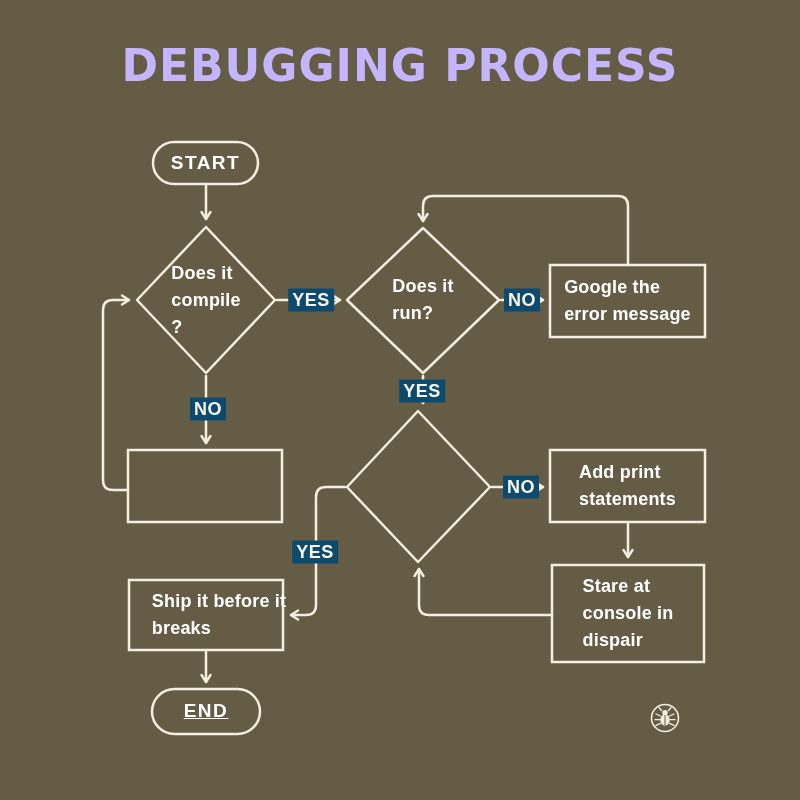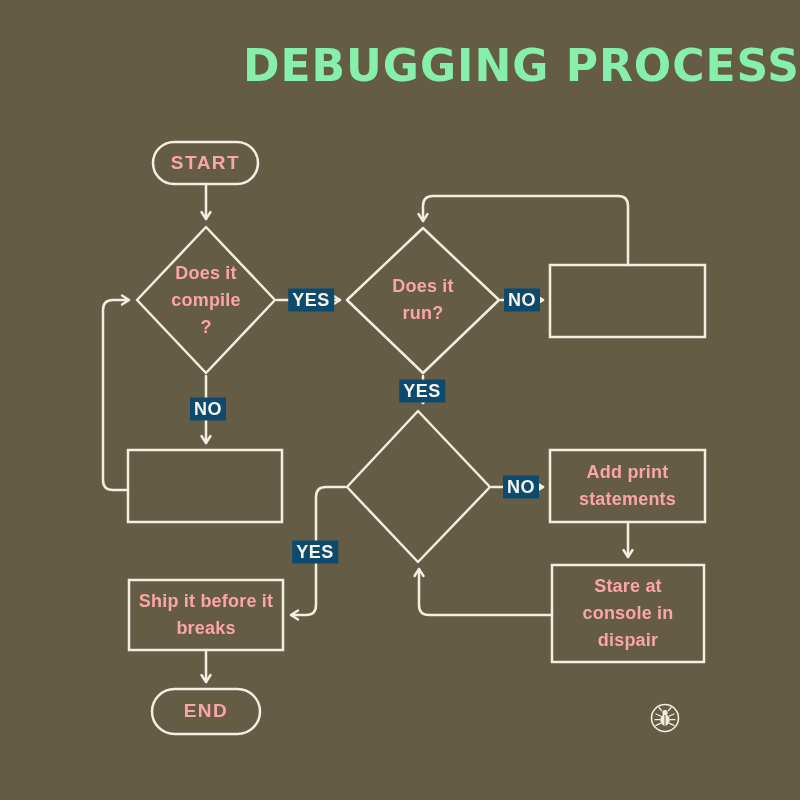--- a/index.html
+++ b/index.html
@@ -6,33 +6,32 @@
   .canvas{
     position:relative;
     width:800px;height:800px;
     background:#645c45;
     overflow:hidden;
     font-family:"Liberation Sans", sans-serif;
   }
   .title{
     position:absolute;
     left:0;top:40px;width:800px;
-    text-align:right;
+    text-align:center;
     font-family:"DejaVu Sans", sans-serif;
     font-weight:800;
     font-size:44px;
     letter-spacing:1px;
-    color:#86efac;
+    color:#c4b5fd;
   }
   svg.flow{position:absolute;left:0;top:0;}
   .node-label{
     position:absolute;
     display:flex;align-items:center;justify-content:center;
-    text-align:center;
-    color:#fca5a5;
+    color:#ffffff;
     font-weight:bold;
     font-size:18px;
     line-height:1.5;
     white-space:pre-line;
     letter-spacing:0.2px;
   }
   .terminator-label{
     font-size:19px;
     letter-spacing:1.5px;
   }
@@ -111,34 +110,36 @@
 
   <div class="node-label terminator-label" style="left:153px;top:142px;width:105px;height:42px;">START</div>
 
   <div class="node-label" style="left:136px;top:235px;width:140px;height:130px;">Does it
 compile
 ?</div>
 
   <div class="node-label" style="left:348px;top:256px;width:150px;height:88px;">Does it
 run?</div>
 
+  <div class="node-label" style="left:550px;top:265px;width:155px;height:72px;">Google the
+error message</div>
 
 
 
   <div class="node-label" style="left:550px;top:450px;width:155px;height:72px;">Add print
 statements</div>
 
   <div class="node-label" style="left:552px;top:565px;width:152px;height:97px;">Stare at
 console in
 dispair</div>
 
-  <div class="node-label" style="left:129px;top:580px;width:154px;height:70px;">Ship it before it
+  <div class="node-label" style="left:129px;top:580px;width:154px;height:70px;padding-left:13px;">Ship it before it
 breaks</div>
 
-  <div class="node-label terminator-label" style="left:152px;top:689px;width:108px;height:45px;">END</div>
+  <div class="node-label terminator-label" style="left:152px;top:689px;width:108px;height:45px;text-decoration:underline;">END</div>
 
   <div class="edge-label" style="left:311px;top:300px;">YES</div>
   <div class="edge-label" style="left:208px;top:409px;">NO</div>
   <div class="edge-label" style="left:522px;top:300px;">NO</div>
   <div class="edge-label" style="left:422px;top:391px;">YES</div>
   <div class="edge-label" style="left:521px;top:487px;">NO</div>
   <div class="edge-label" style="left:315px;top:552px;">YES</div>
 
 </div>
 

